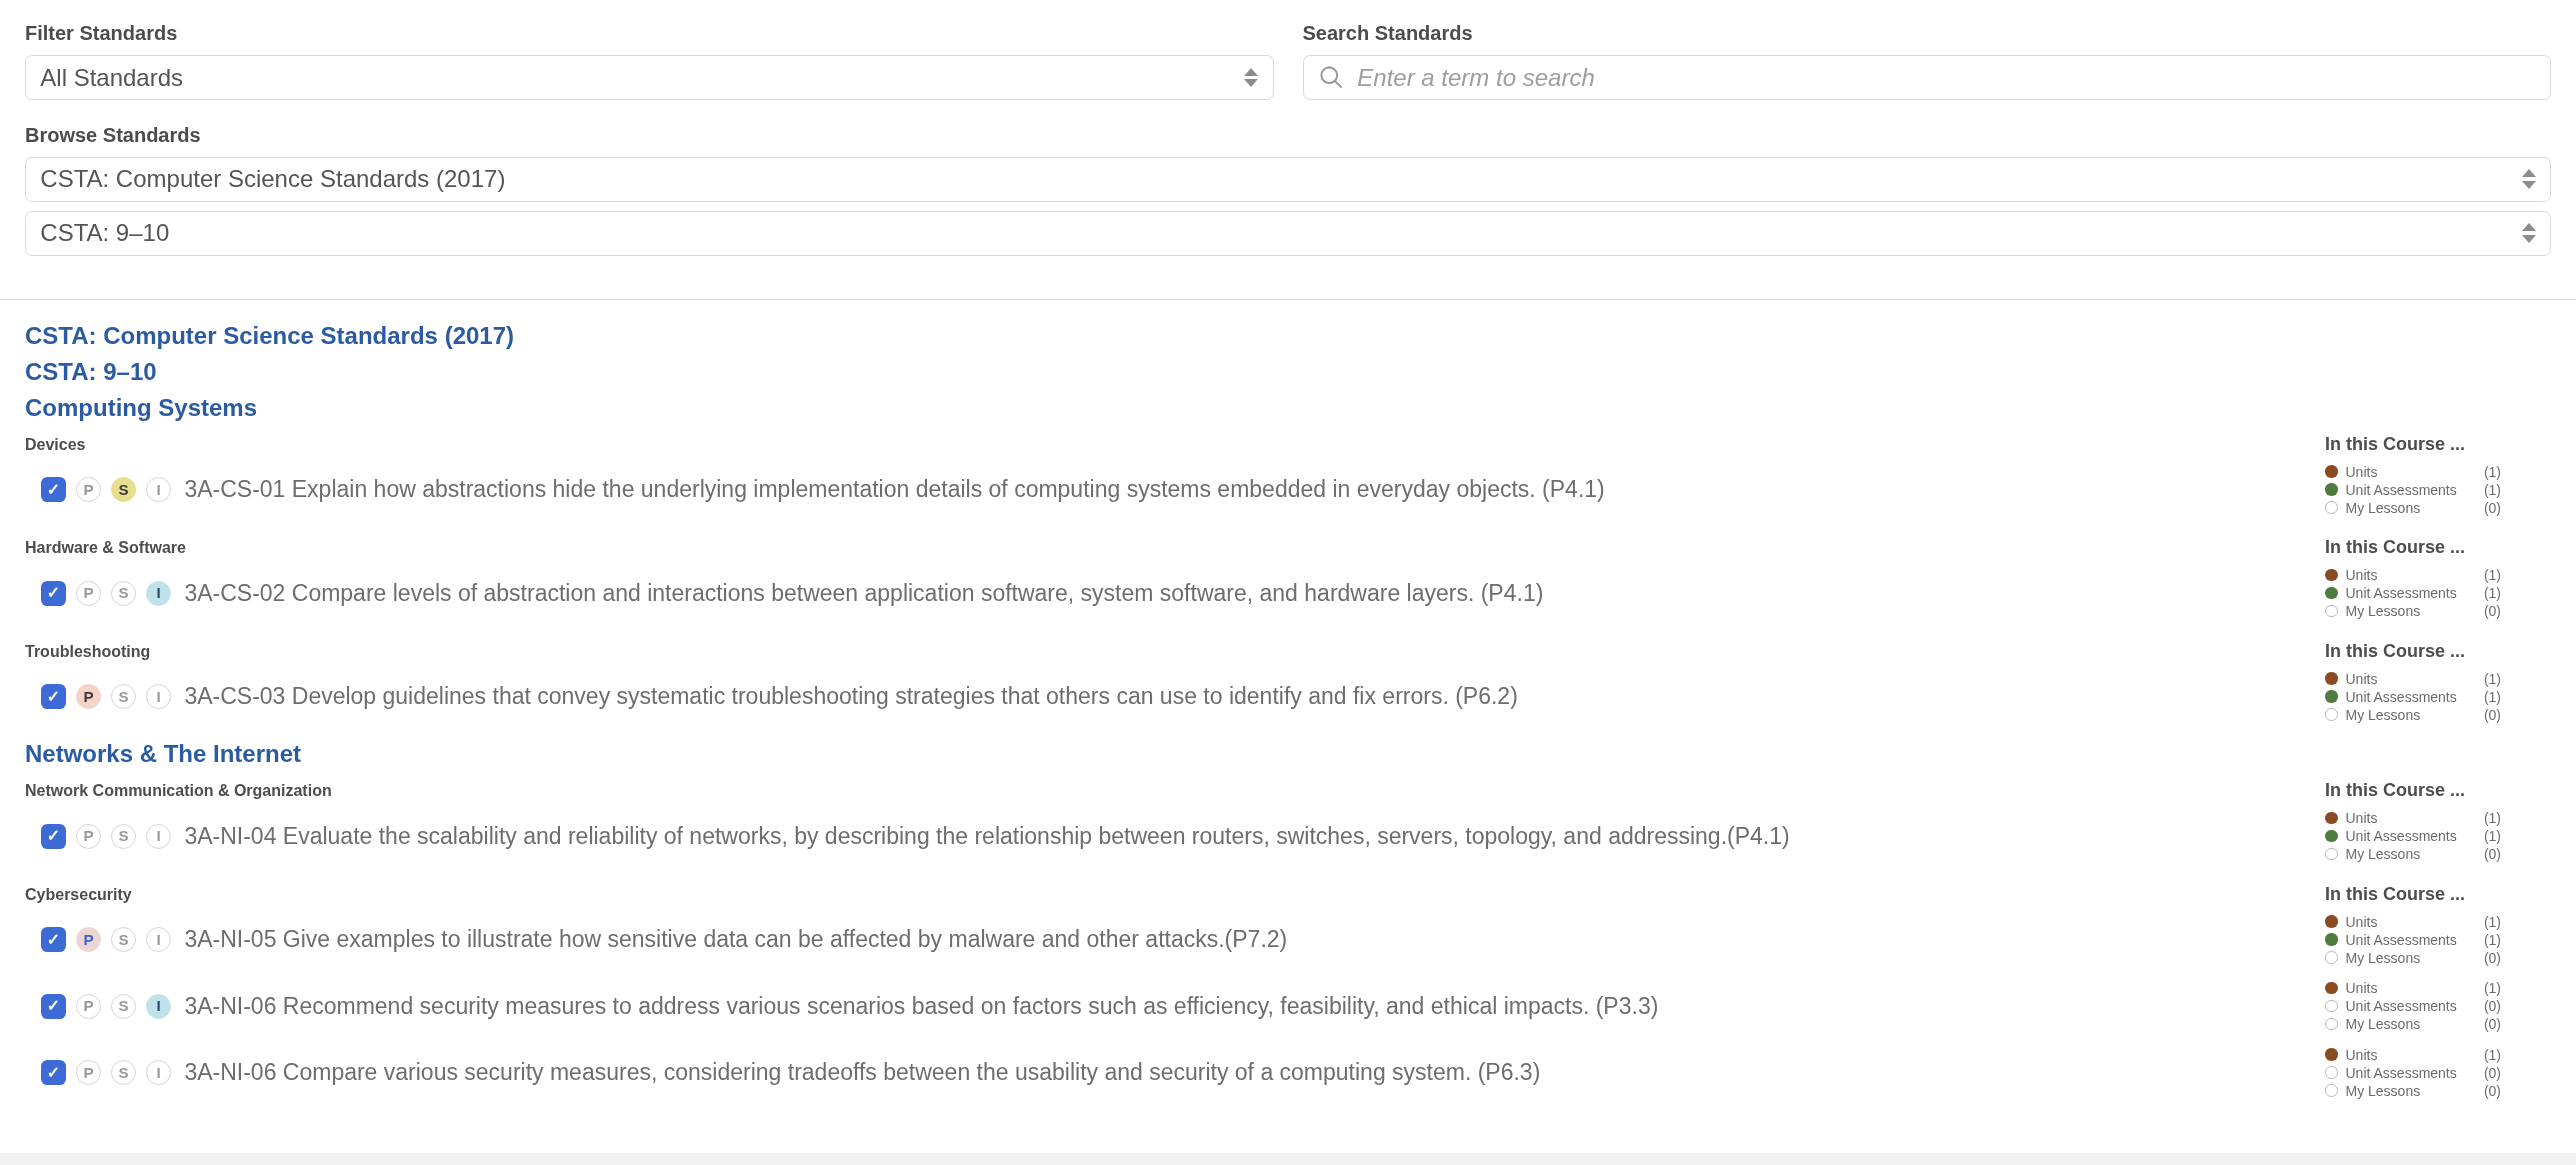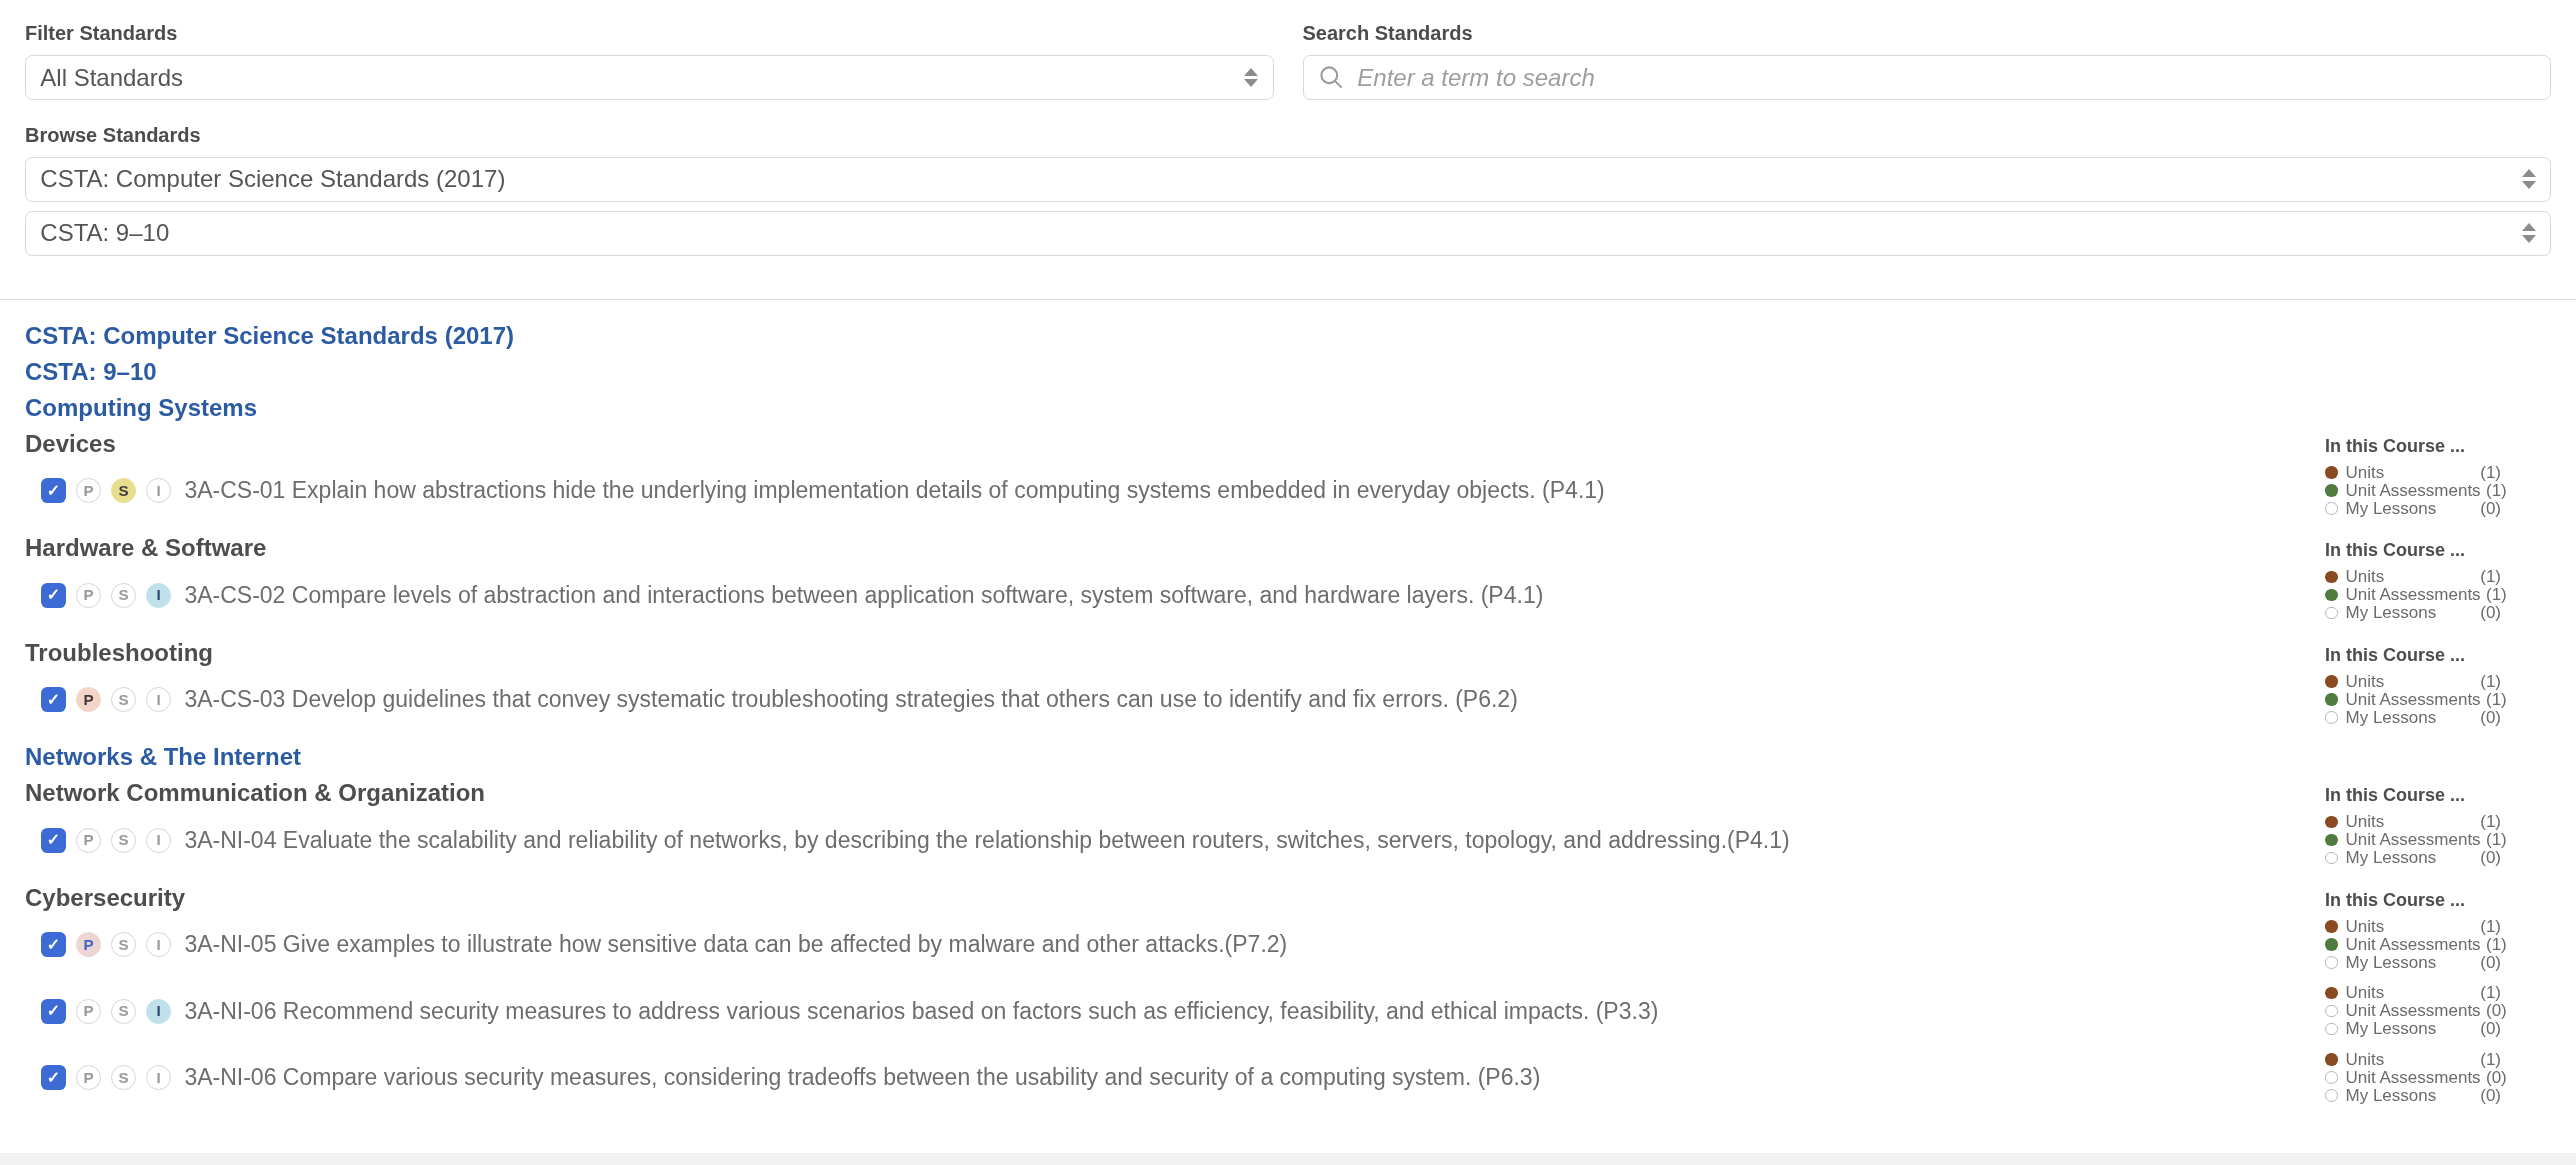--- a/index.html
+++ b/index.html
@@ -42,21 +42,21 @@
 
   .divider { margin: 43px -25px 0; border-top: 1.8px solid #dadada; }
 
   
   .content { padding-top: 18px; }
   .blue-link {
     display: block; font-size: 24px; font-weight: 700; color: #2b5ba3;
     line-height: 36px; text-decoration: none; width: max-content;
   }
   .domain-head-row { display: flex; align-items: baseline; }
-  .domain-name { font-size: 24px; font-weight: 700; color: #4d4d4d; line-height: 36px; flex: 1; }
+  .domain-name { font-size: 16px; font-weight: 700; color: #4d4d4d; line-height: 36px; flex: 1; }
   .course-head {
     width: 176px; margin-right: 50px; flex: none;
     font-size: 18px; font-weight: 700; color: #4d4d4d; line-height: 36px;
   }
   .std-row { display: flex; align-items: center; min-height: 54px; margin-bottom: 12.5px; padding-left: 16px; }
   .std-left { display: flex; align-items: center; flex: 1; min-width: 0; padding-right: 27px; }
   .checkbox {
     width: 25px; height: 25px; border-radius: 6.3px; background: #3c6bd6;
     display: flex; align-items: center; justify-content: center; flex: none;
     cursor: pointer;
@@ -68,21 +68,21 @@
     display: flex; align-items: center; justify-content: center; flex: none;
     margin-left: 10px; line-height: 1;
   }
   .badge.v-yellow    { background: #e8de8d; border-color: #e8de8d; color: #3e3e3e; }
   .badge.v-pink      { background: #f2d4c9; border-color: #f2d4c9; color: #433a36; }
   .badge.v-pink-blue { background: #edd5d4; border-color: #edd5d4; color: #3f63c8; }
   .badge.v-cyan      { background: #bfe2ea; border-color: #bfe2ea; color: #2c4a6e; }
   .std-text { font-size: 23px; color: #6d6d6d; margin-left: 13.4px; white-space: nowrap; line-height: 29px; }
 
   .stats-col { width: 176px; margin-right: 50px; flex: none; align-self: center; }
-  .stat { display: flex; align-items: center; line-height: 18px; height: 18px; font-size: 17px; color: #6b6b6b; }
+  .stat { display: flex; align-items: center; line-height: 18px; height: 18px; font-size: 14px; color: #6b6b6b; }
   .dot { width: 12.5px; height: 12.5px; border-radius: 50%; flex: none; }
   .dot.brown { background: #8a4a22; }
   .dot.green { background: #4f7b3f; }
   .dot.empty { background: #fff; border: 1.8px solid #b9b9b9; }
   .stat-label { flex: 1; margin-left: 8px; white-space: nowrap; }
   .stat-count { margin-left: 5.4px; }
 
   .bottom-strip { position: absolute; left: 0; right: 0; bottom: 0; height: 11.7px; background: #f1f1f1; }
 </style>
 </head>

